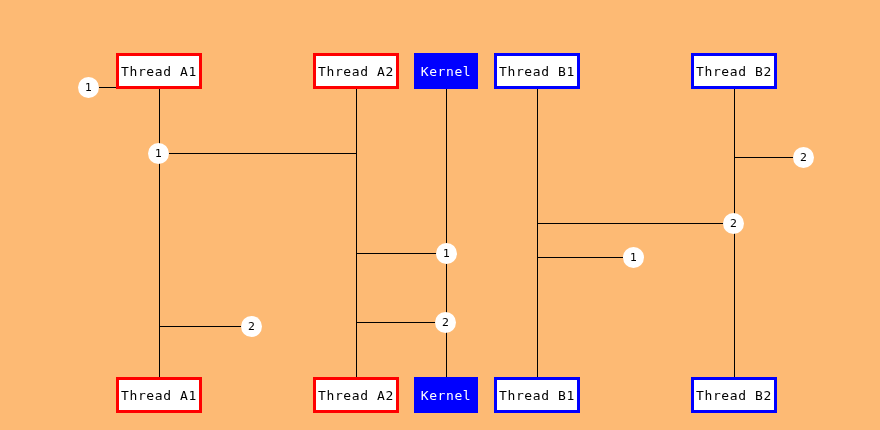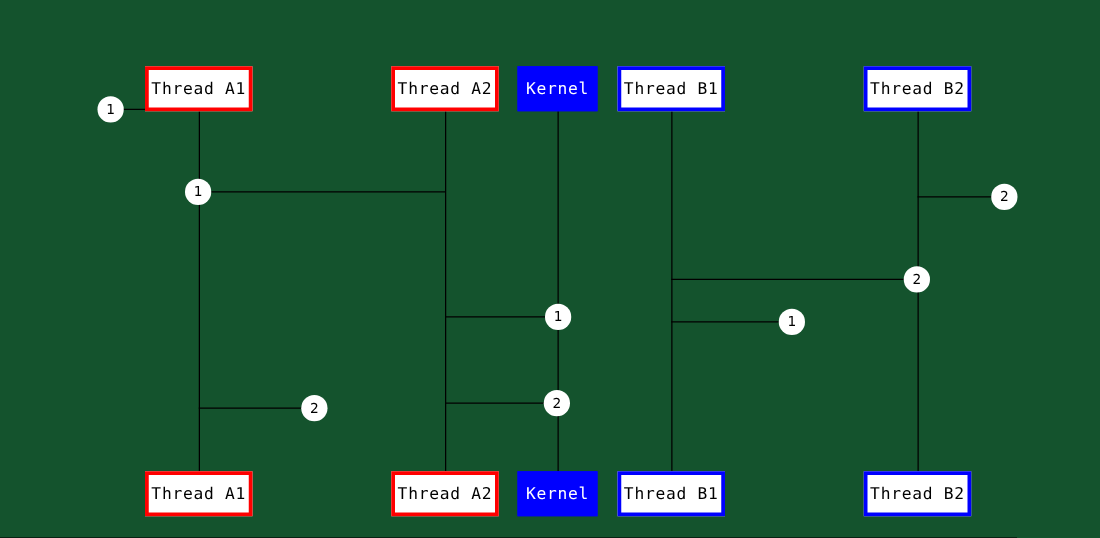--- a/index.html
+++ b/index.html
@@ -4,21 +4,21 @@
 <style>
   html, body {
     margin: 0;
     padding: 0;
     background: #000000;
   }
   #canvas {
     position: relative;
     width: 880px;
     height: 430px;
-    background: #14532d;
+    background: #fdba74;
     overflow: hidden;
     font-family: "DejaVu Sans Mono", "Liberation Mono", monospace;
   }
 
   
   .lifeline {
     position: absolute;
     width: 1px;
     background: #000000;
   }

